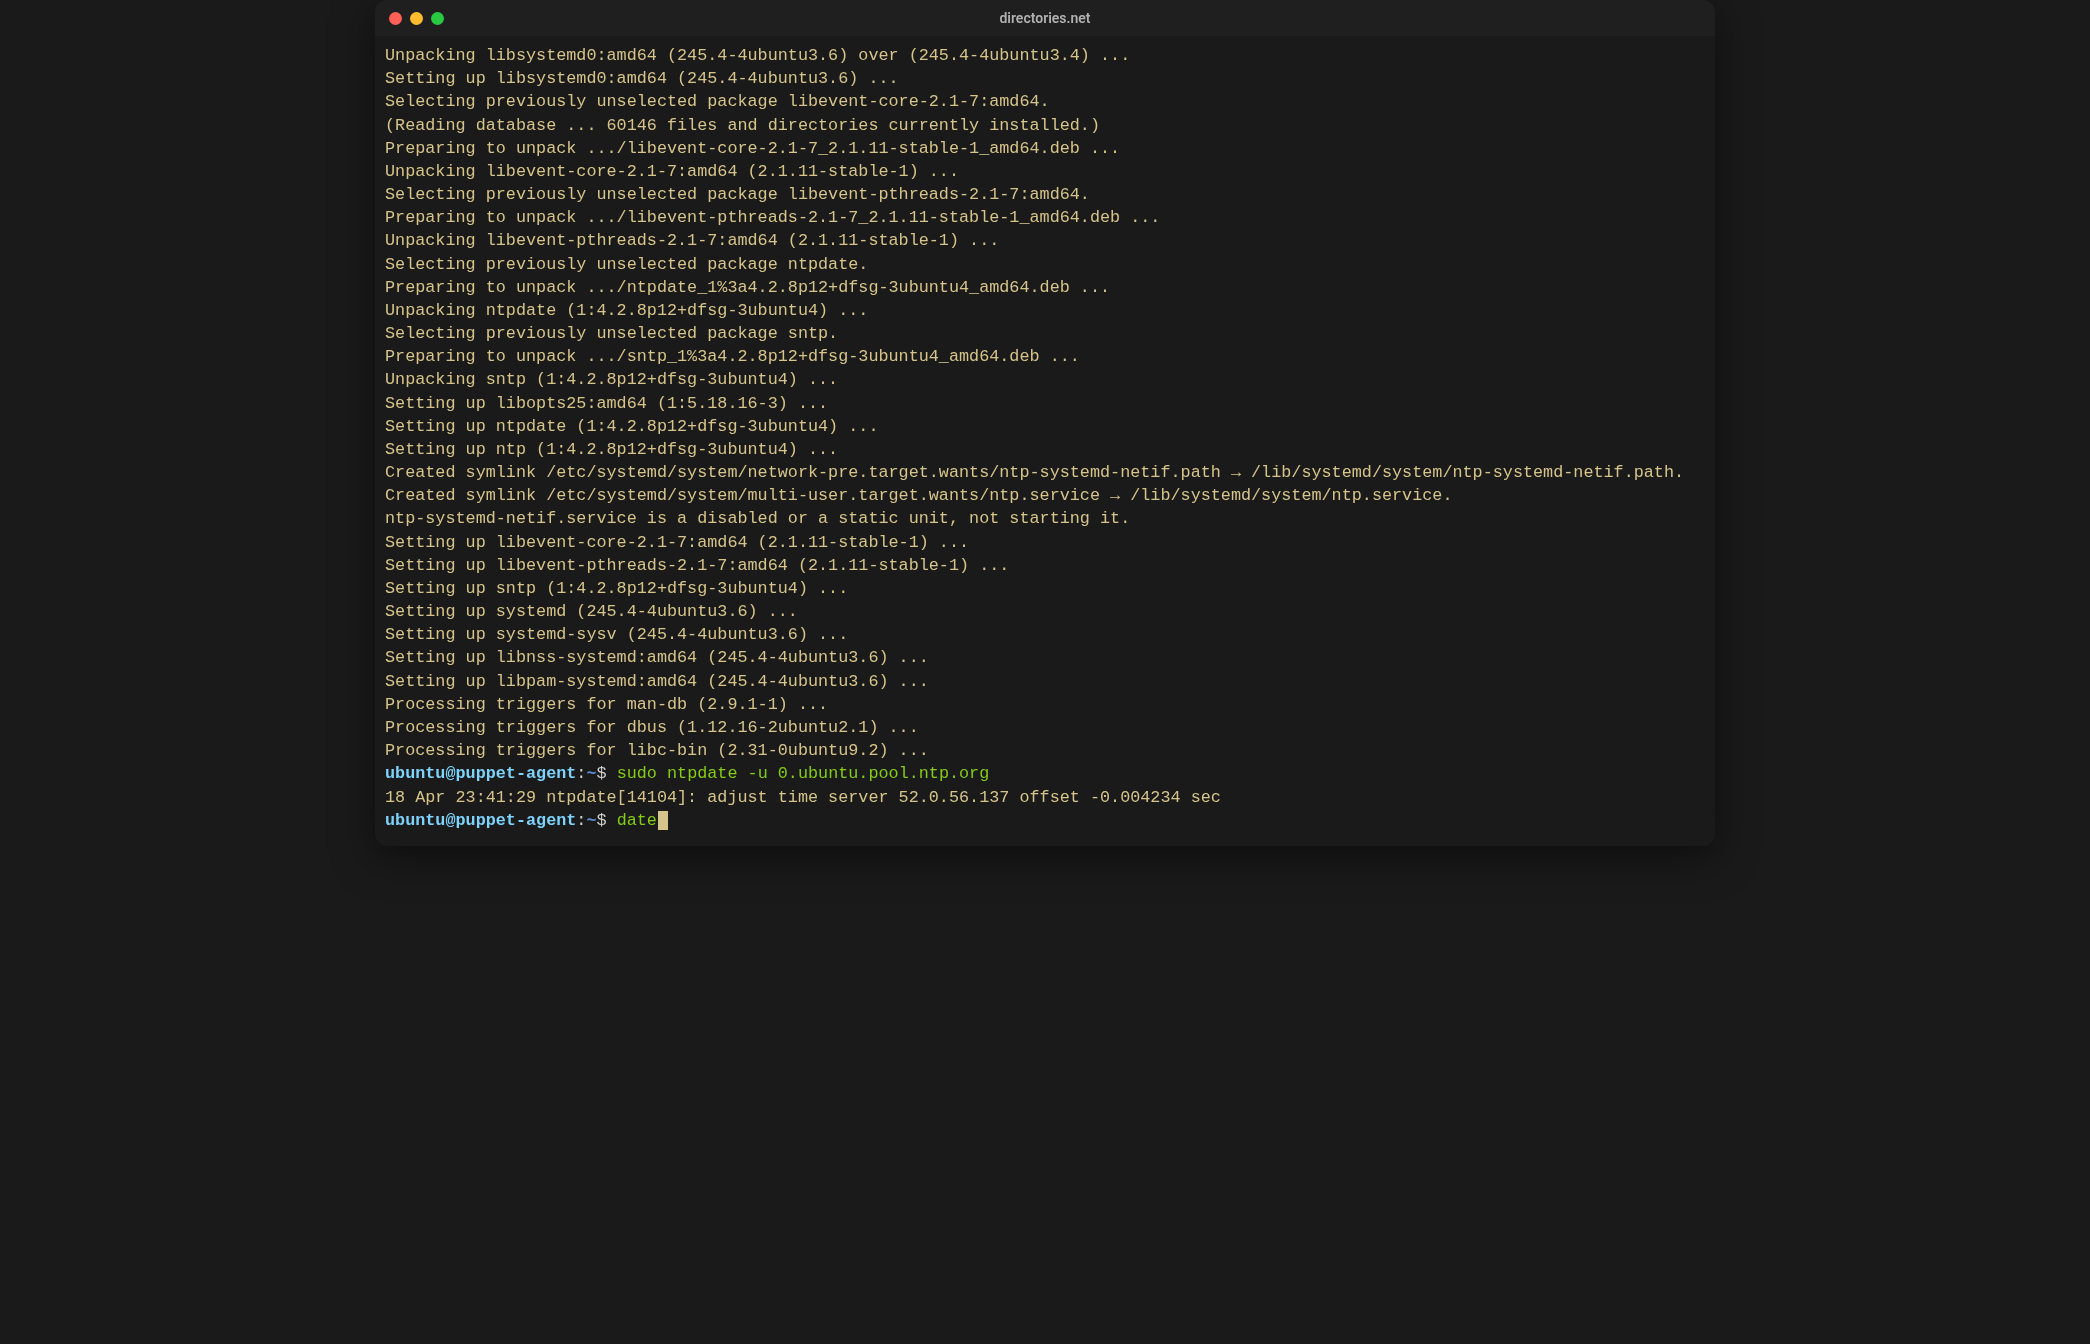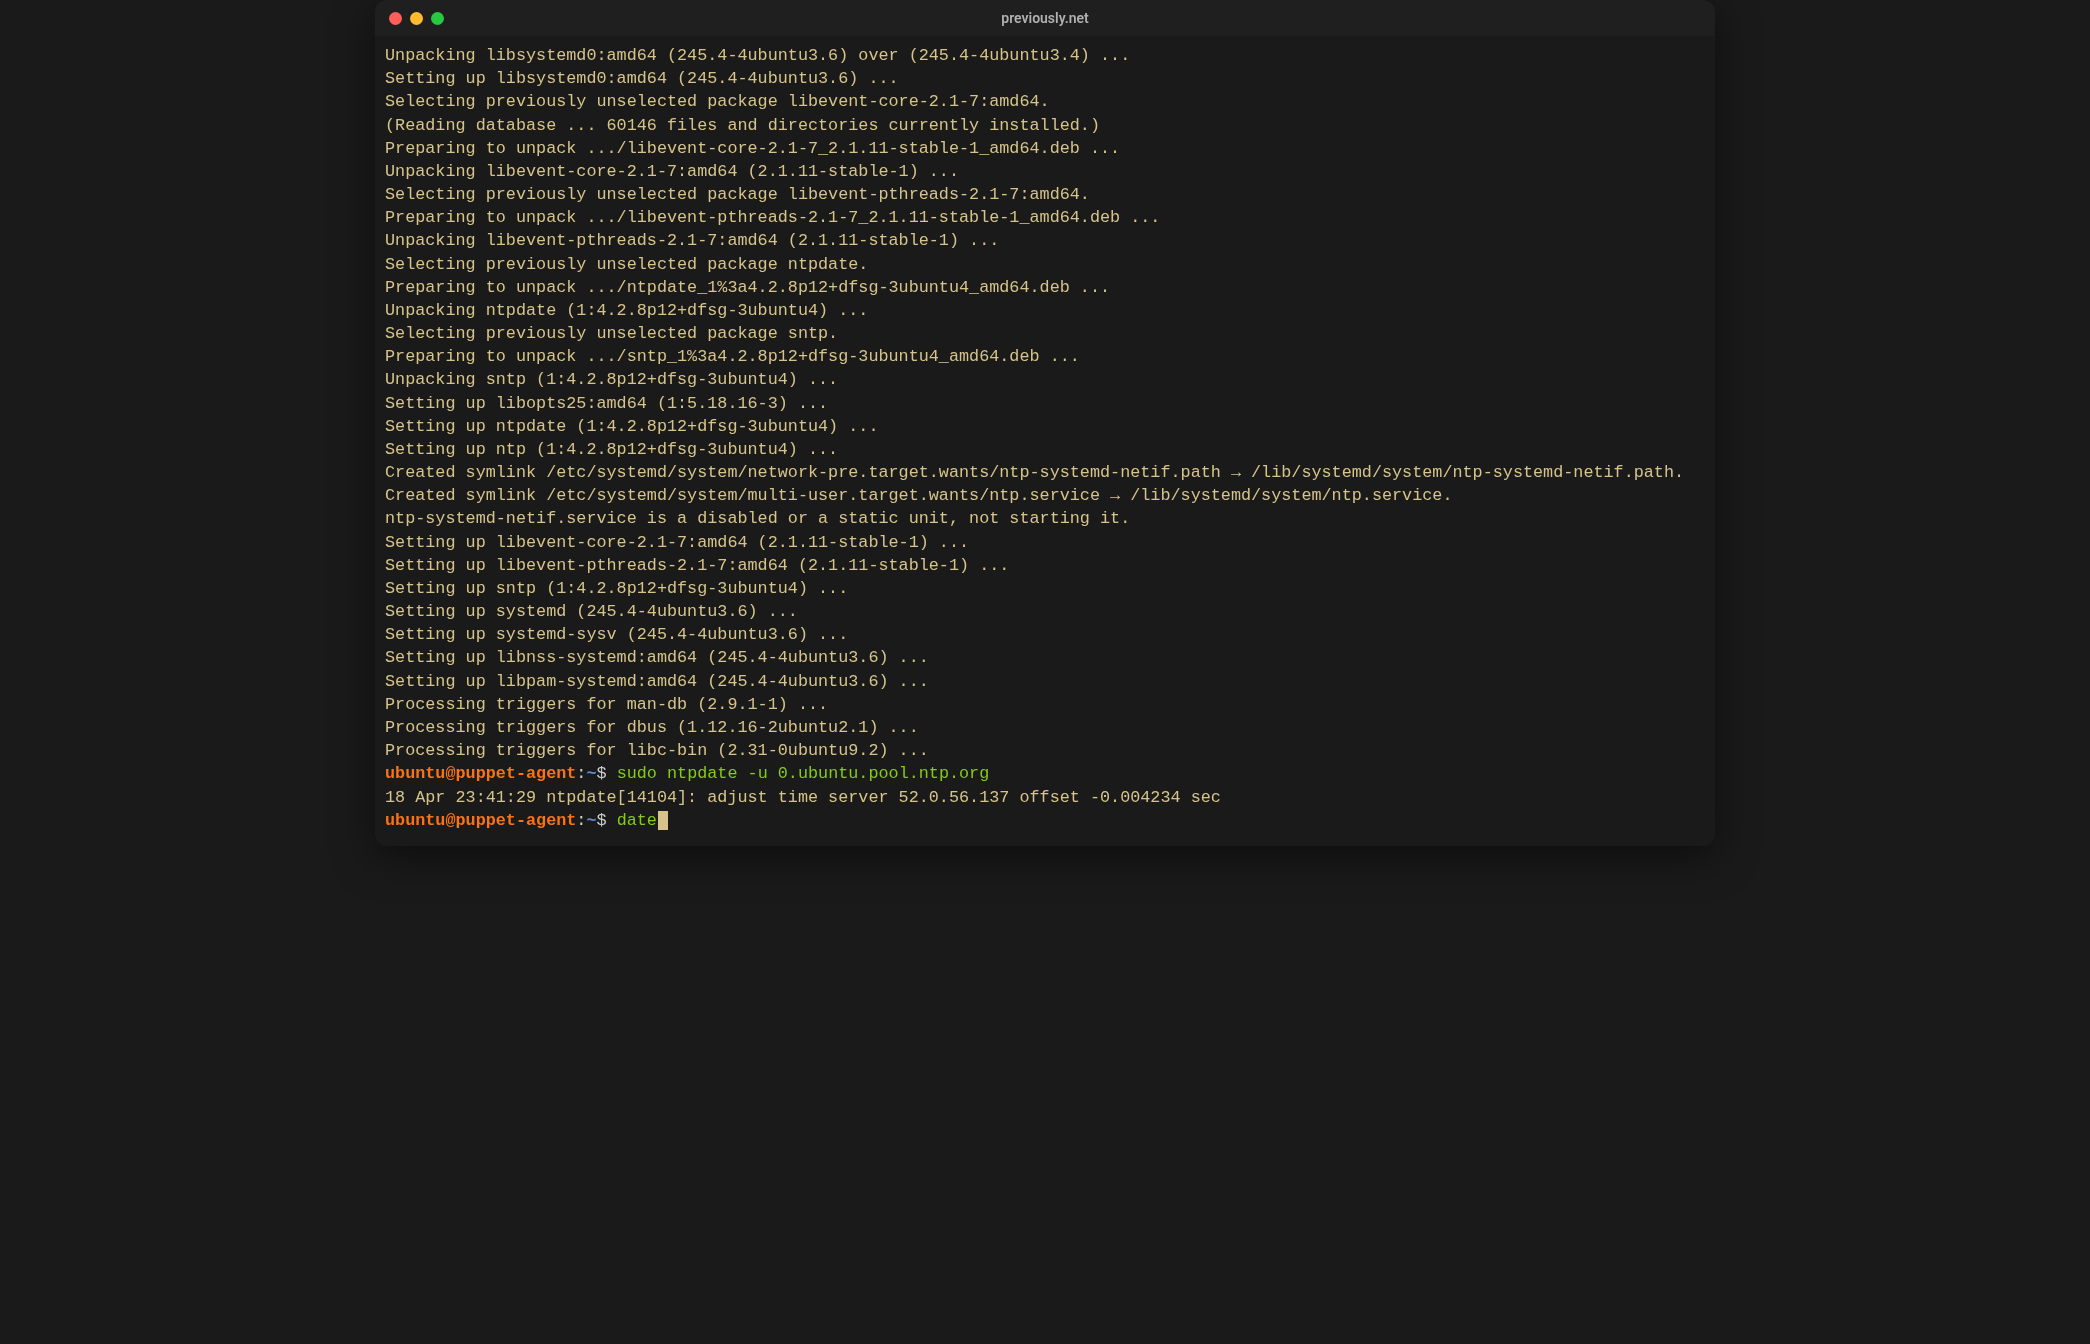--- a/index.html
+++ b/index.html
@@ -51,21 +51,21 @@
   .terminal-body {
     padding: 8px 10px 14px 10px;
     font-size: 16.8px;
     line-height: 1.38;
     white-space: pre-wrap;
     word-break: break-all;
     color: #d6c48a;
     background: #1a1a1a;
   }
   .terminal-body .line { display: block; }
-  .prompt-user { color: #f97316; font-weight: bold; }
+  .prompt-user { color: #7dd3fc; font-weight: bold; }
   .prompt-sep  { color: #d0d0d0; }
   .prompt-path { color: #5a8ed6; font-weight: bold; }
   .cmd-text    { color: #84cc16; }
   .cursor {
     display: inline-block;
     width: 10px;
     height: 1.1em;
     background: #d6c48a;
     vertical-align: text-bottom;
     margin-left: 1px;
@@ -75,18 +75,18 @@
 <body>
 
 <div class="window">
 
   <div class="titlebar">
     <div class="traffic-lights">
       <div class="light red"></div>
       <div class="light yellow"></div>
       <div class="light green"></div>
     </div>
-    <div class="title">previously.net</div>
+    <div class="title">directories.net</div>
   </div>
 
   <div class="terminal-body" id="terminal-body"><span class="line">Unpacking libsystemd0:amd64 (245.4-4ubuntu3.6) over (245.4-4ubuntu3.4) ...</span><span class="line">Setting up libsystemd0:amd64 (245.4-4ubuntu3.6) ...</span><span class="line">Selecting previously unselected package libevent-core-2.1-7:amd64.</span><span class="line">(Reading database ... 60146 files and directories currently installed.)</span><span class="line">Preparing to unpack .../libevent-core-2.1-7_2.1.11-stable-1_amd64.deb ...</span><span class="line">Unpacking libevent-core-2.1-7:amd64 (2.1.11-stable-1) ...</span><span class="line">Selecting previously unselected package libevent-pthreads-2.1-7:amd64.</span><span class="line">Preparing to unpack .../libevent-pthreads-2.1-7_2.1.11-stable-1_amd64.deb ...</span><span class="line">Unpacking libevent-pthreads-2.1-7:amd64 (2.1.11-stable-1) ...</span><span class="line">Selecting previously unselected package ntpdate.</span><span class="line">Preparing to unpack .../ntpdate_1%3a4.2.8p12+dfsg-3ubuntu4_amd64.deb ...</span><span class="line">Unpacking ntpdate (1:4.2.8p12+dfsg-3ubuntu4) ...</span><span class="line">Selecting previously unselected package sntp.</span><span class="line">Preparing to unpack .../sntp_1%3a4.2.8p12+dfsg-3ubuntu4_amd64.deb ...</span><span class="line">Unpacking sntp (1:4.2.8p12+dfsg-3ubuntu4) ...</span><span class="line">Setting up libopts25:amd64 (1:5.18.16-3) ...</span><span class="line">Setting up ntpdate (1:4.2.8p12+dfsg-3ubuntu4) ...</span><span class="line">Setting up ntp (1:4.2.8p12+dfsg-3ubuntu4) ...</span><span class="line">Created symlink /etc/systemd/system/network-pre.target.wants/ntp-systemd-netif.path → /lib/systemd/system/ntp-systemd-netif.path.</span><span class="line">Created symlink /etc/systemd/system/multi-user.target.wants/ntp.service → /lib/systemd/system/ntp.service.</span><span class="line">ntp-systemd-netif.service is a disabled or a static unit, not starting it.</span><span class="line">Setting up libevent-core-2.1-7:amd64 (2.1.11-stable-1) ...</span><span class="line">Setting up libevent-pthreads-2.1-7:amd64 (2.1.11-stable-1) ...</span><span class="line">Setting up sntp (1:4.2.8p12+dfsg-3ubuntu4) ...</span><span class="line">Setting up systemd (245.4-4ubuntu3.6) ...</span><span class="line">Setting up systemd-sysv (245.4-4ubuntu3.6) ...</span><span class="line">Setting up libnss-systemd:amd64 (245.4-4ubuntu3.6) ...</span><span class="line">Setting up libpam-systemd:amd64 (245.4-4ubuntu3.6) ...</span><span class="line">Processing triggers for man-db (2.9.1-1) ...</span><span class="line">Processing triggers for dbus (1.12.16-2ubuntu2.1) ...</span><span class="line">Processing triggers for libc-bin (2.31-0ubuntu9.2) ...</span><span class="line"><span class="prompt-user">ubuntu@puppet-agent</span><span class="prompt-sep">:</span><span class="prompt-path">~</span><span class="prompt-sep">$ </span><span class="cmd-text">sudo ntpdate -u 0.ubuntu.pool.ntp.org</span></span><span class="line">18 Apr 23:41:29 ntpdate[14104]: adjust time server 52.0.56.137 offset -0.004234 sec</span><span class="line"><span class="prompt-user">ubuntu@puppet-agent</span><span class="prompt-sep">:</span><span class="prompt-path">~</span><span class="prompt-sep">$ </span><span class="cmd-text">date</span><span class="cursor"></span></span></div>
 
 </div>
 
 </body></html>

